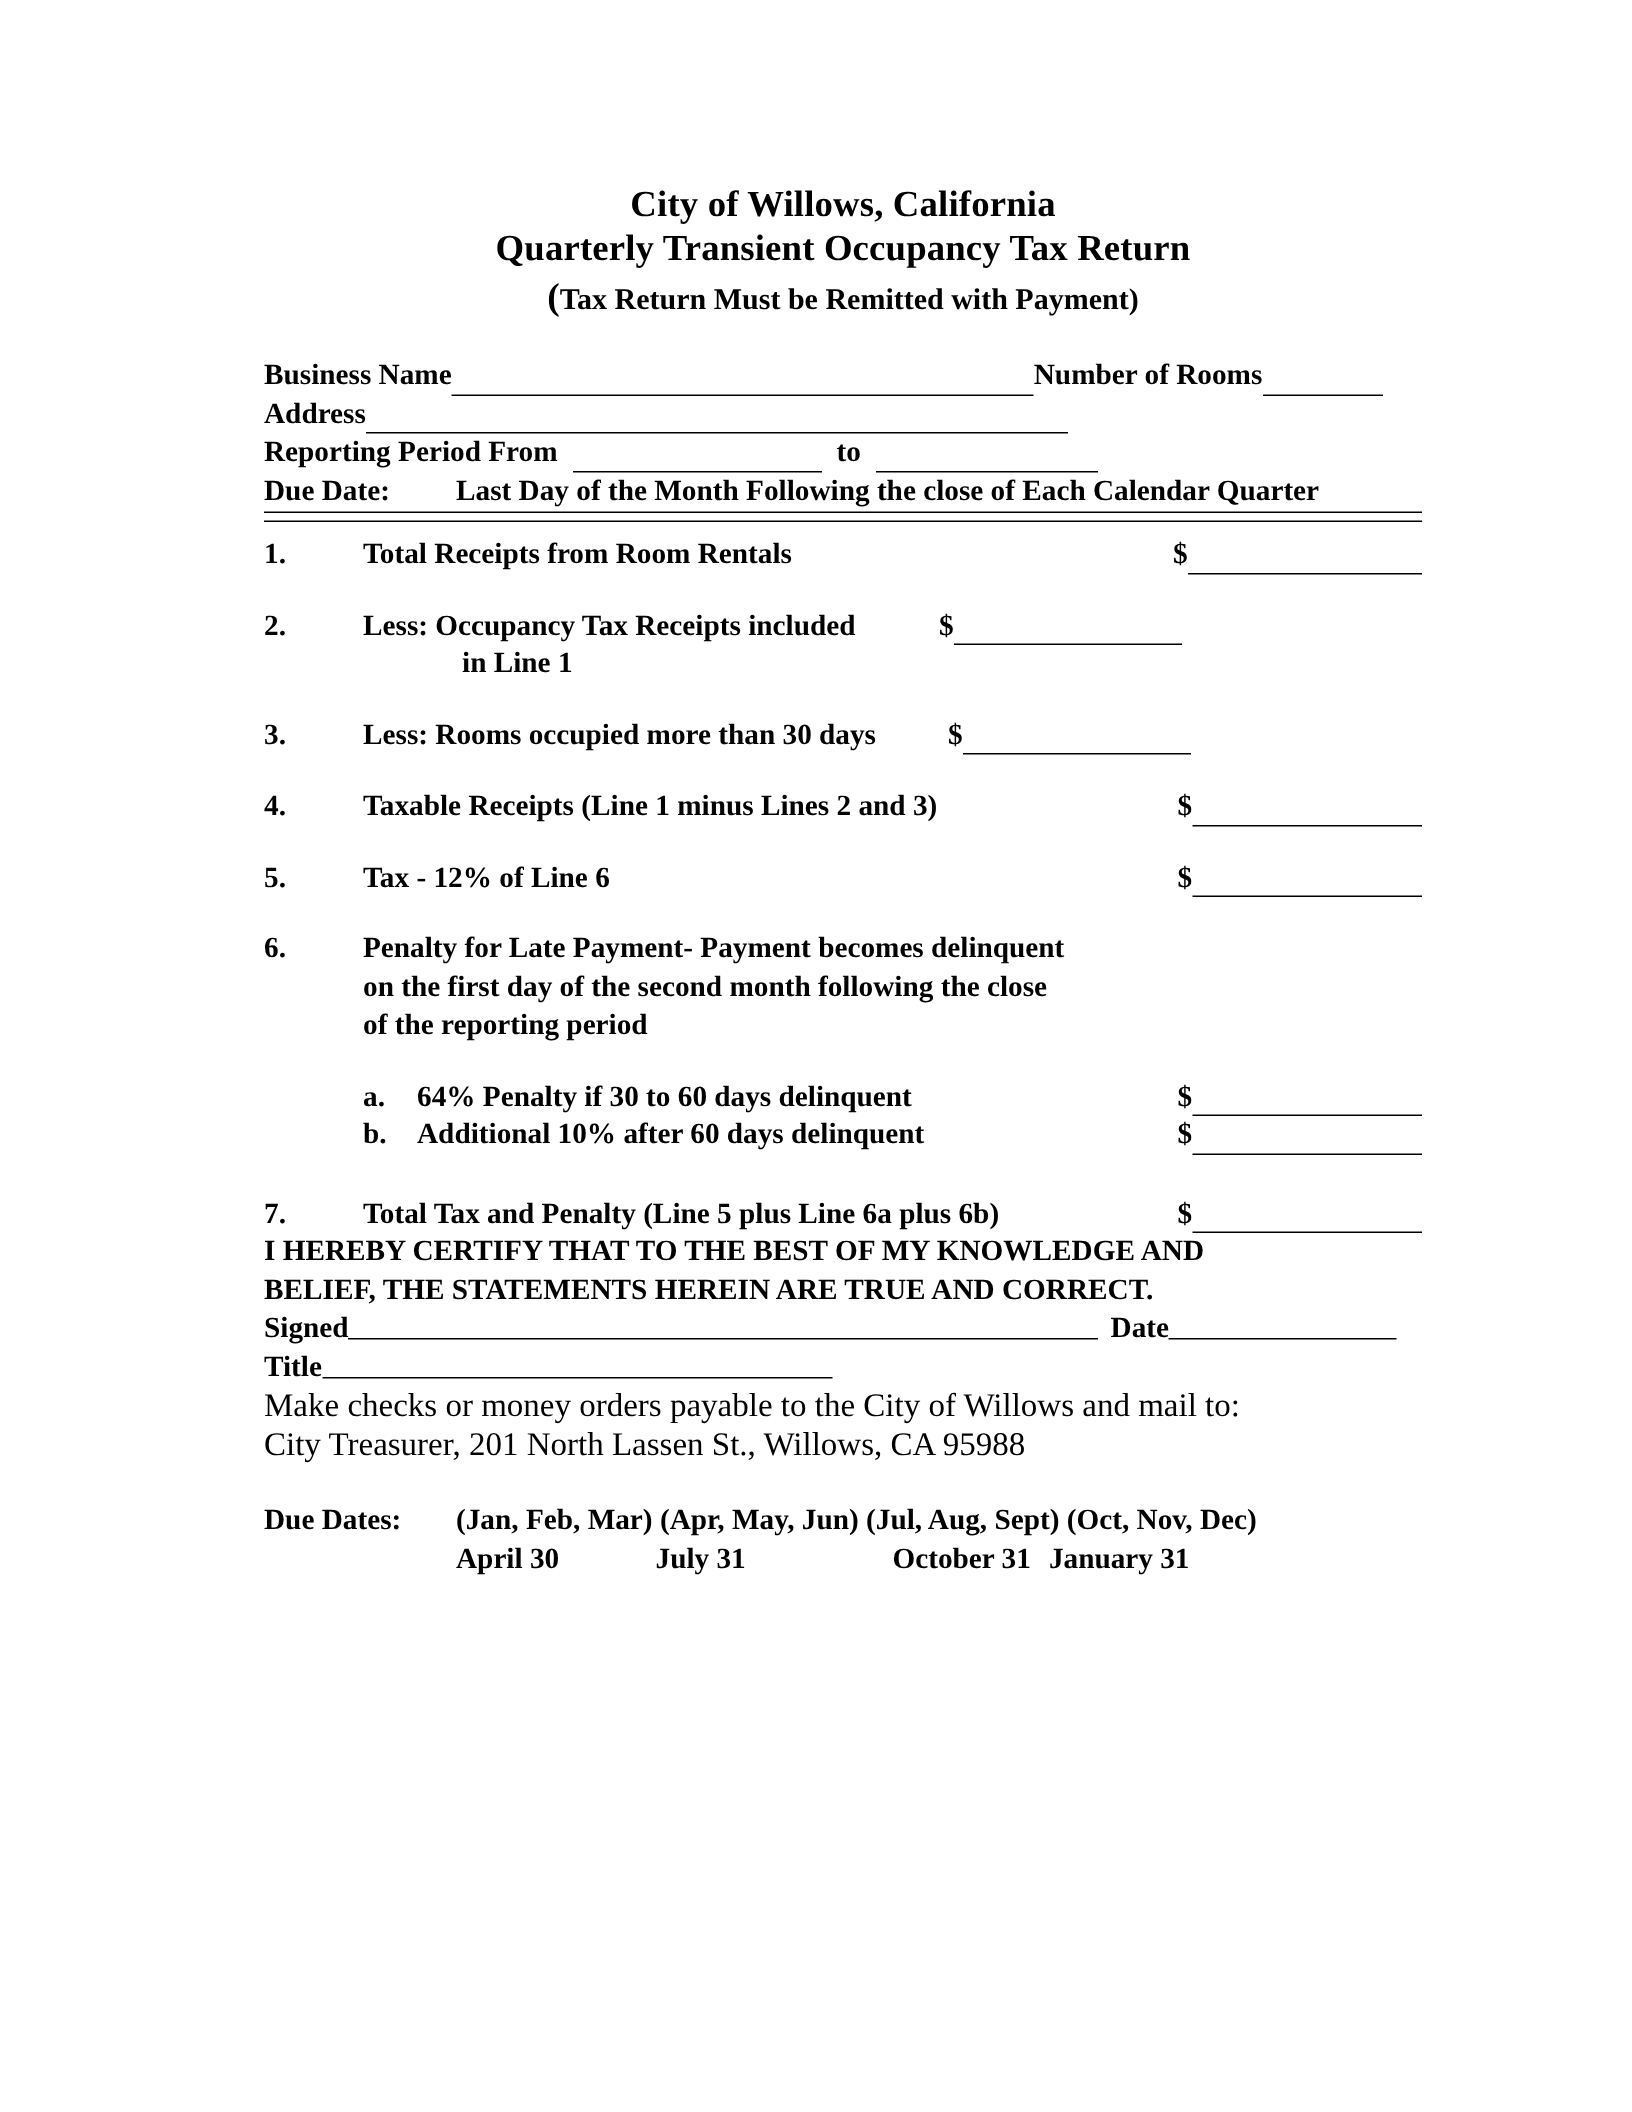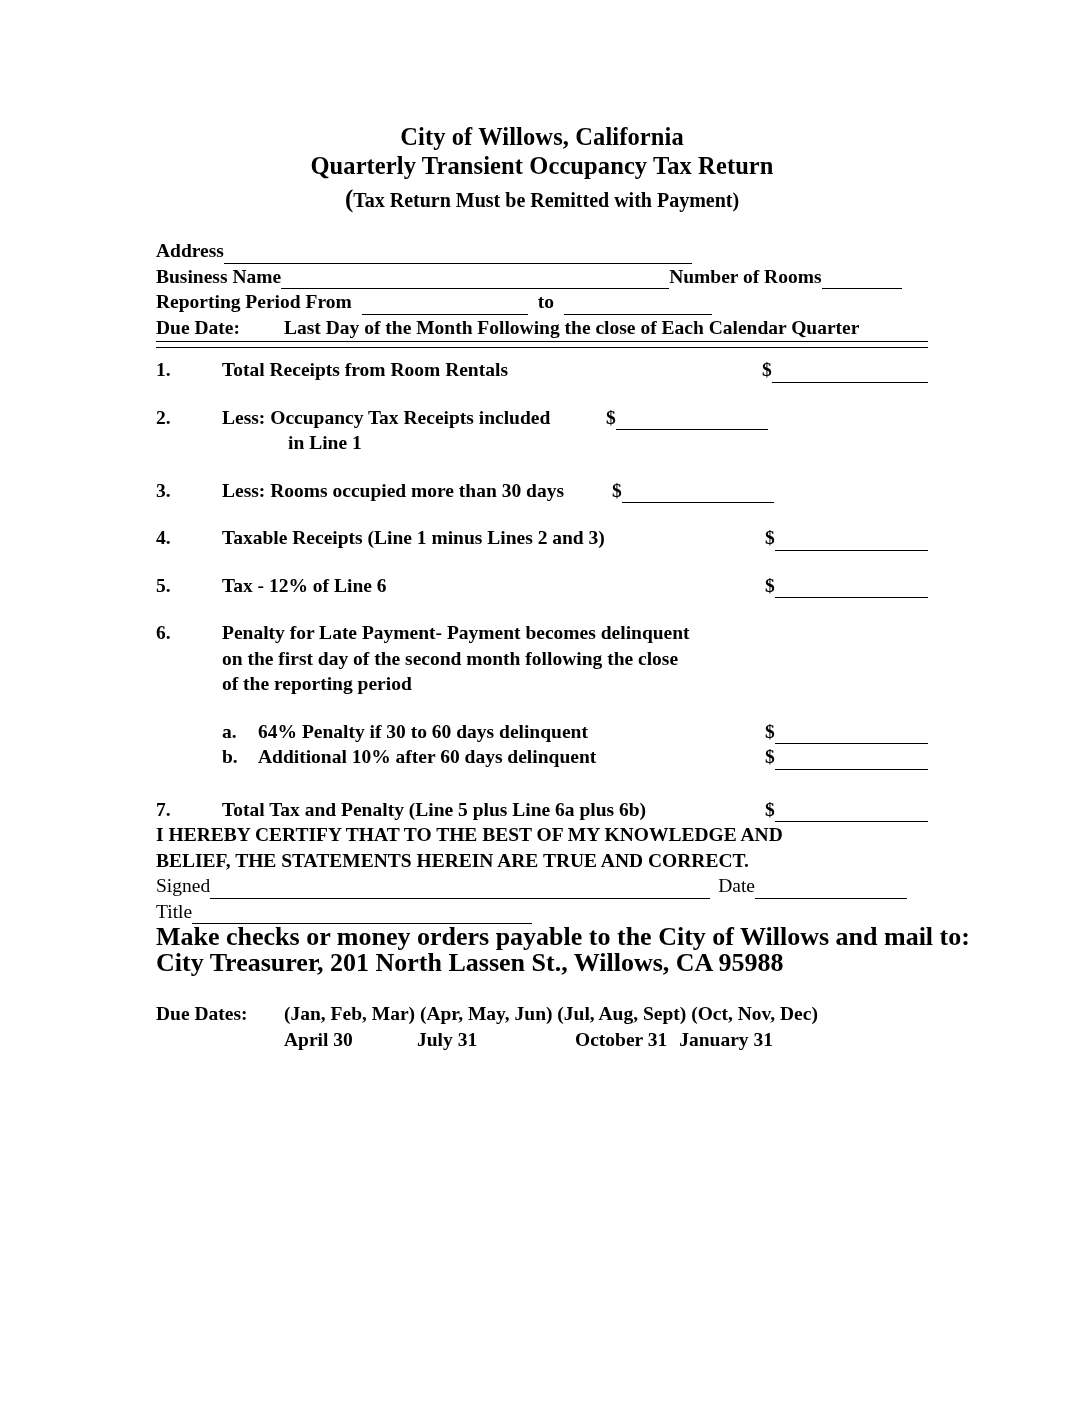--- a/index.html
+++ b/index.html
@@ -18,21 +18,21 @@
   .page {
     position: relative;
     width: 1088px;
     height: 1408px;
     background: #ffffff;
     box-sizing: border-box;
   }
 
   .content {
     position: absolute;
-    left: 156px;
+    left: 176px;
     top: 0;
     width: 772px;
   }
 
   
   .title-block {
     padding-top: 122px;
     text-align: center;
   }
   .title-line-1,
@@ -148,30 +148,29 @@
   
   .certify {
     font-size: 19.5px;
     font-weight: bold;
     line-height: 25.5px;
     white-space: nowrap;
   }
 
   .sig-row {
     display: flex;
-    align-items: flex-end;
-    font-size: 19.5px;
+    font-size: 19.5px;
+    font-weight: bold;
+    line-height: 25.5px;
+    white-space: nowrap;
+  }
+
+  .mail-block {
+    font-size: 22px;
     font-weight: normal;
-    line-height: 25.5px;
-    white-space: nowrap;
-  }
-
-  .mail-block {
-    font-size: 26px;
-    font-weight: bold;
     line-height: 25.5px;
     white-space: nowrap;
   }
 
   .duedates {
     margin-top: 26px;
     font-size: 19.5px;
     font-weight: bold;
     line-height: 25.5px;
     white-space: nowrap;
@@ -206,29 +205,29 @@
 
     <div class="title-block">
       <div class="title-line-1">City of Willows, California</div>
       <div class="title-line-2">Quarterly Transient Occupancy Tax Return</div>
       <div class="title-line-3"><span class="big-paren">(</span><span>Tax Return Must be Remitted with Payment)</span></div>
     </div>
 
     <div class="fields">
 
       <div class="row">
-        <span class="lbl">Address</span>
-        <span class="blank" style="width:468px;"></span>
-      </div>
-
-      <div class="row">
         <span class="lbl">Business Name</span>
         <span class="blank" style="width:388px;"></span>
         <span class="lbl">Number of Rooms</span>
         <span class="blank" style="width:80px;"></span>
+      </div>
+
+      <div class="row">
+        <span class="lbl">Address</span>
+        <span class="blank" style="width:468px;"></span>
       </div>
 
       <div class="row">
         <span class="lbl">Reporting Period From</span>
         <span class="blank" style="width:166px;margin-left:10px;"></span>
         <span class="lbl" style="padding:0 10px;text-align:right;">to</span>
         <span class="blank" style="width:148px;"></span>
       </div>
 
       <div class="row">

